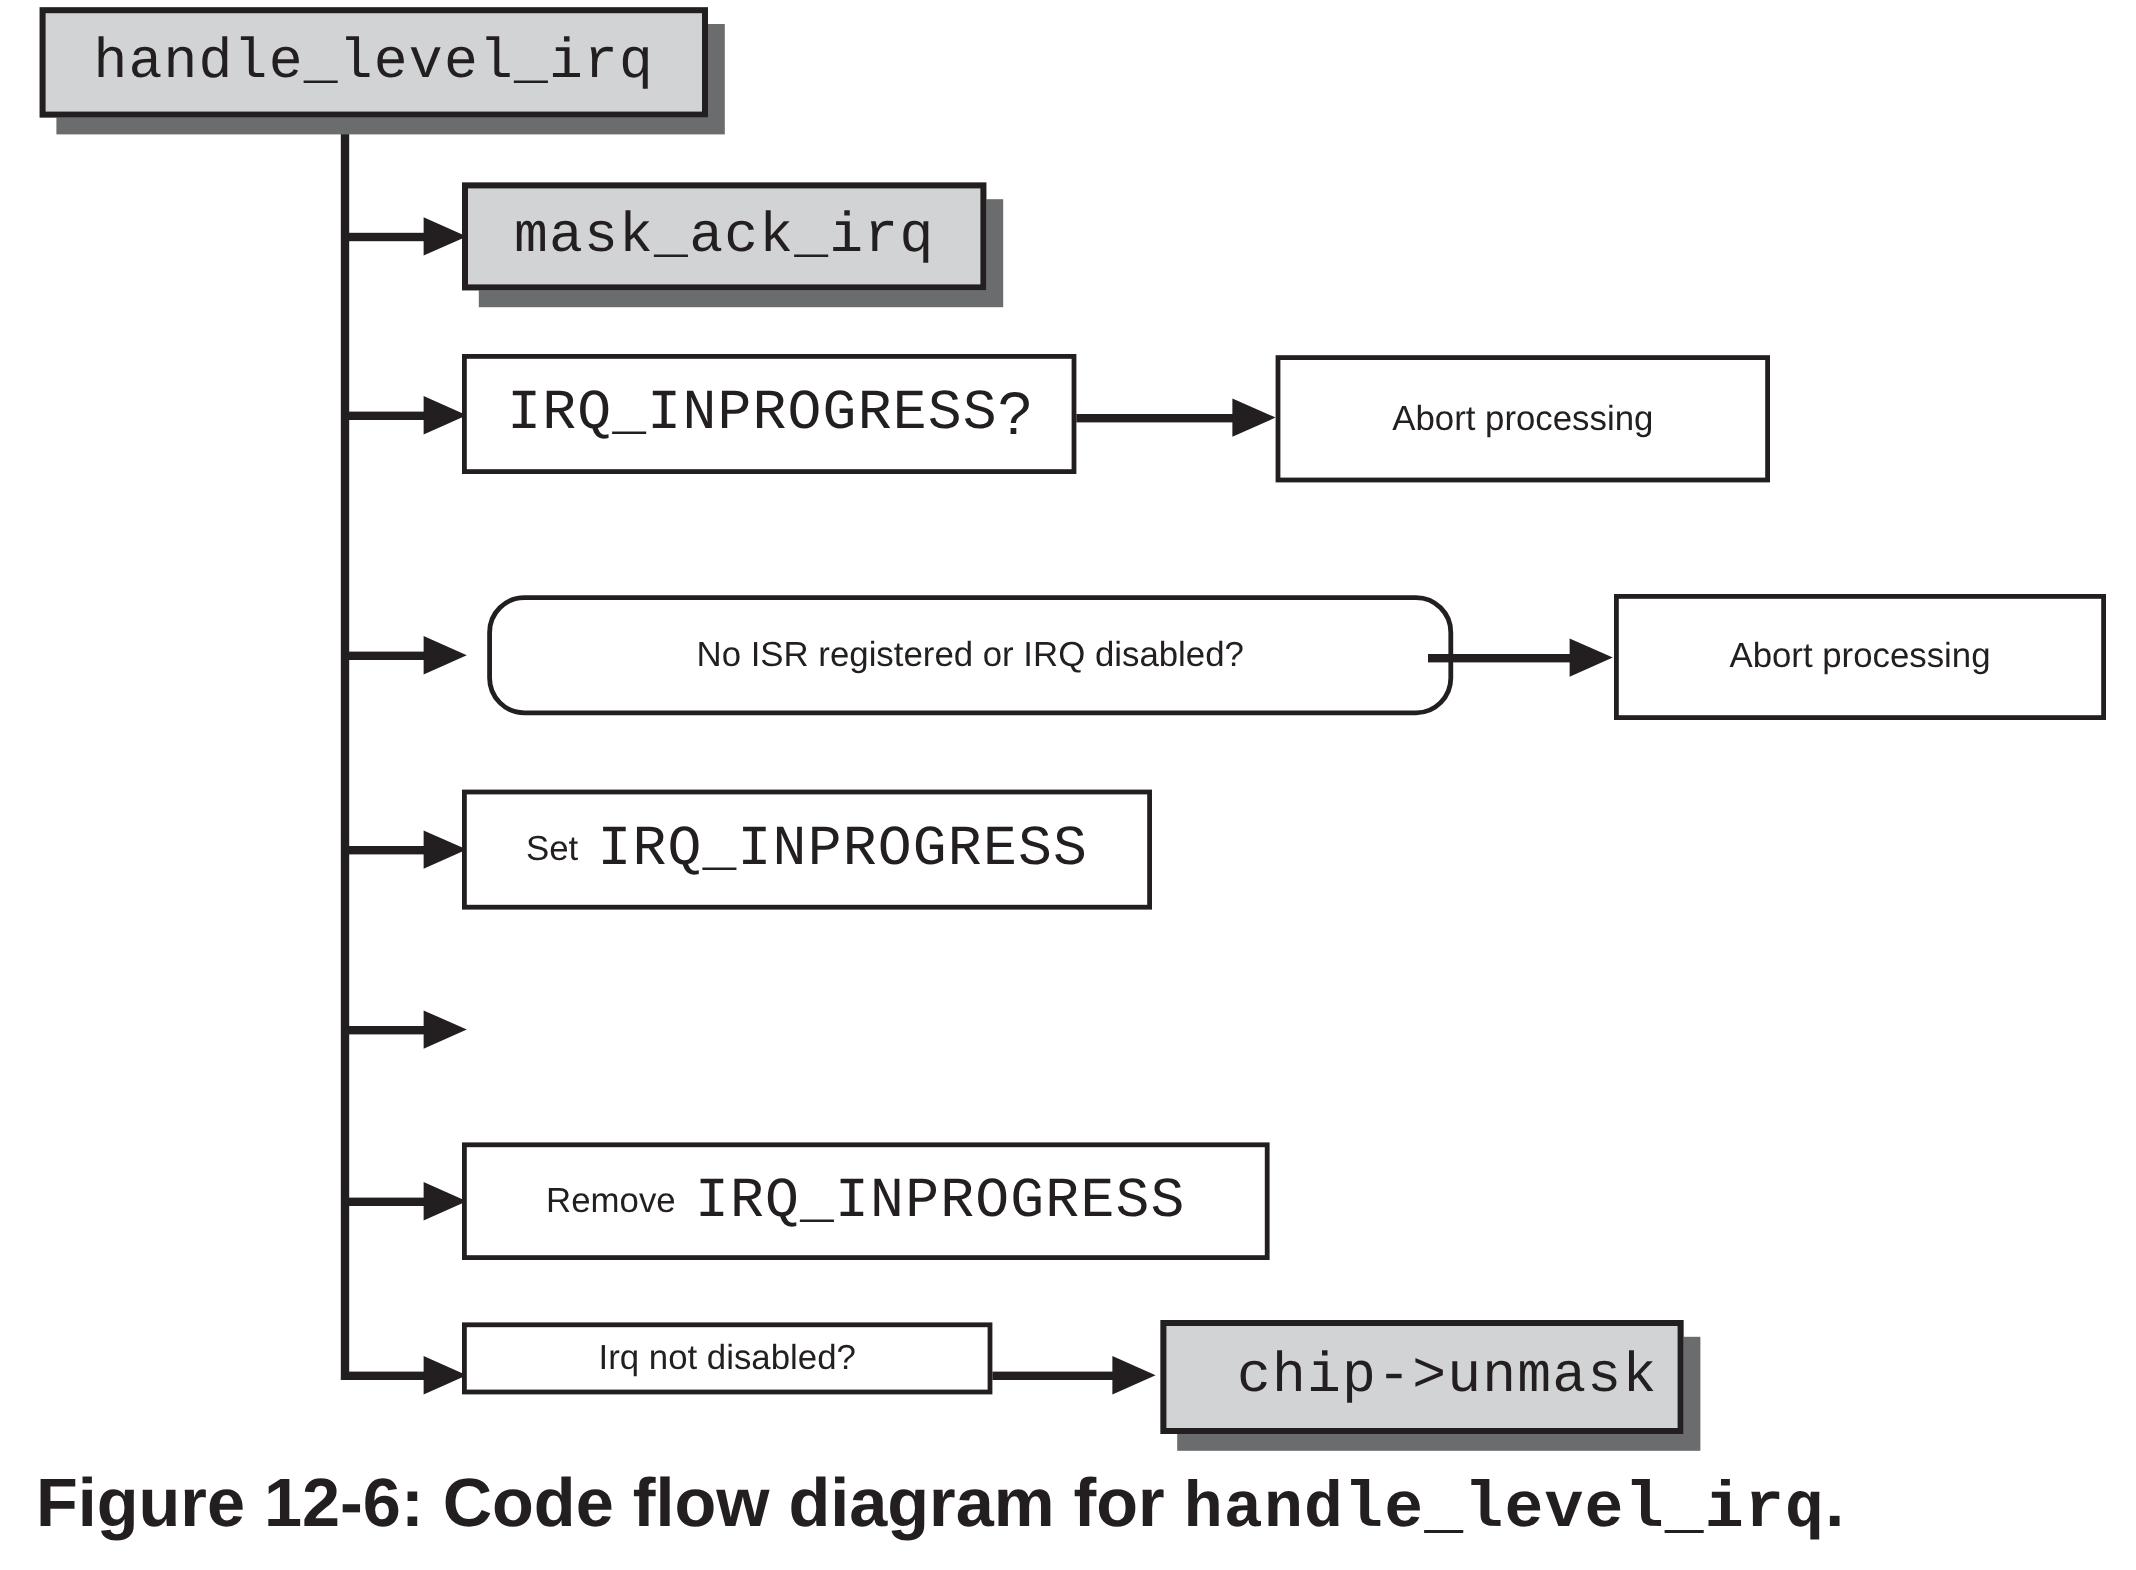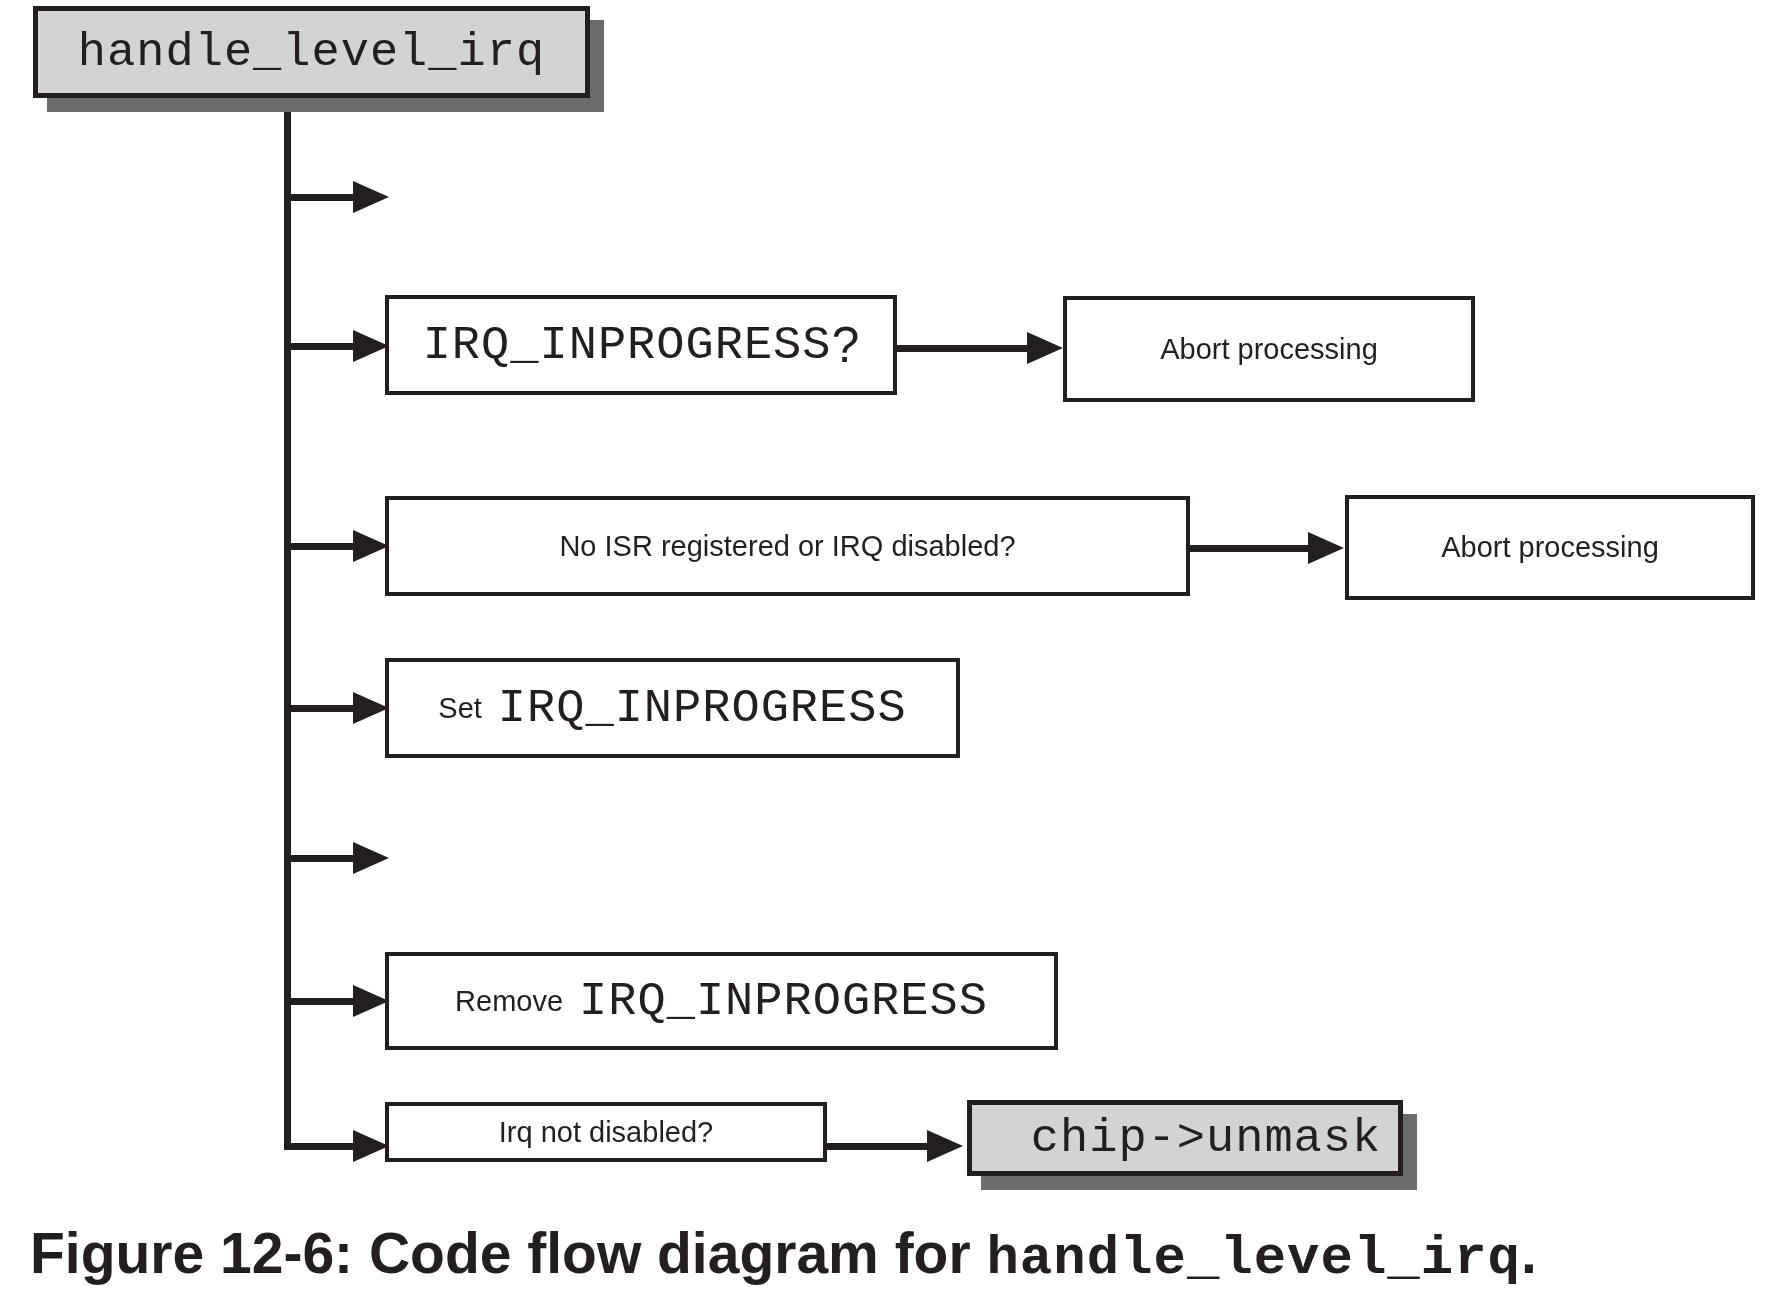--- a/index.html
+++ b/index.html
@@ -76,36 +76,39 @@
 <div id="canvas">
 
   <div class="trunk"></div>
 
   <div class="box gray" style="left:33px; top:6px; width:557px; height:92px;">
     <span class="mono">handle_level_irq</span>
   </div>
 
   <div class="ashaft" style="left:287px; top:194px; width:72px;"></div>
   <div class="ahead" style="left:353px; top:181px;"></div>
+  <div class="box gray" style="left:385px; top:152px; width:437px; height:90px;">
+    <span class="mono">mask_ack_irq</span>
+  </div>
 
   <div class="ashaft" style="left:287px; top:343px; width:72px;"></div>
   <div class="ahead" style="left:353px; top:330px;"></div>
   <div class="box" style="left:385px; top:295px; width:512px; height:100px;">
     <span class="mono">IRQ_INPROGRESS</span>
       <span class="qmark">?</span>
   </div>
   <div class="ashaft" style="left:897px; top:345px; width:136px;"></div>
   <div class="ahead" style="left:1027px; top:332px;"></div>
   <div class="box" style="left:1063px; top:296px; width:412px; height:106px;">
     <span class="sans">Abort processing</span>
   </div>
 
   <div class="ashaft" style="left:287px; top:543px; width:72px;"></div>
   <div class="ahead" style="left:353px; top:530px;"></div>
-  <div class="box" style="left:385px; top:496px; width:805px; height:100px;">
+  <div class="box" style="left:406px; top:496px; width:805px; height:100px;border-radius:31px;">
     <span class="sans">No ISR registered or IRQ disabled?</span>
   </div>
   <div class="ashaft" style="left:1190px; top:545px; width:122px;"></div>
   <div class="ahead" style="left:1308px; top:532px;"></div>
   <div class="box" style="left:1345px; top:495px; width:410px; height:105px;">
     <span class="sans">Abort processing</span>
   </div>
 
   <div class="ashaft" style="left:287px; top:705px; width:72px;"></div>
   <div class="ahead" style="left:353px; top:692px;"></div>
@@ -124,21 +127,21 @@
     <span class="mono">IRQ_INPROGRESS</span>
   </div>
 
   <div class="ashaft" style="left:287px; top:1143px; width:72px;"></div>
   <div class="ahead" style="left:353px; top:1130px;"></div>
   <div class="box" style="left:385px; top:1102px; width:442px; height:60px;">
     <span class="sans">Irq not disabled?</span>
   </div>
   <div class="ashaft" style="left:827px; top:1143px; width:104px;"></div>
   <div class="ahead" style="left:927px; top:1130px;"></div>
-  <div class="box gray" style="left:967px; top:1100px; width:436px; height:76px;padding-left:42px;">
+  <div class="box gray" style="left:967px; top:1100px; width:436px; height:95px;padding-left:42px;">
     <span class="mono">chip-&gt;unmask</span>
   </div>
 
   <div class="caption">
     <span>Figure 12-6: Code flow diagram for </span><span class="cap-code">handle_level_irq</span><span>.</span>
   </div>
 
 </div>
 
 </body></html>

